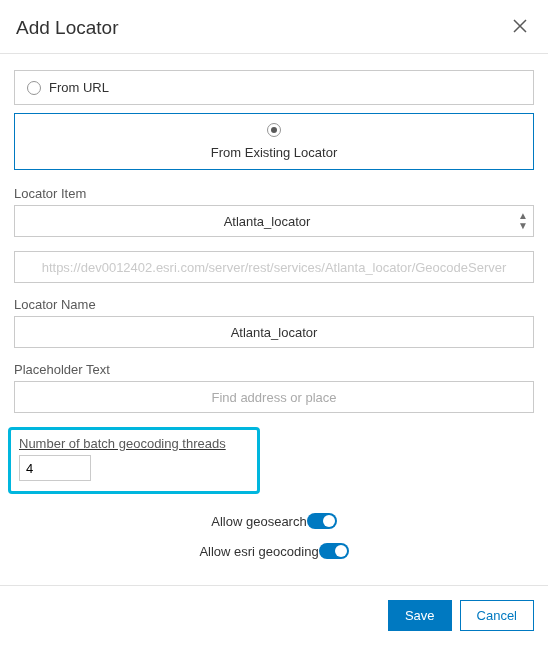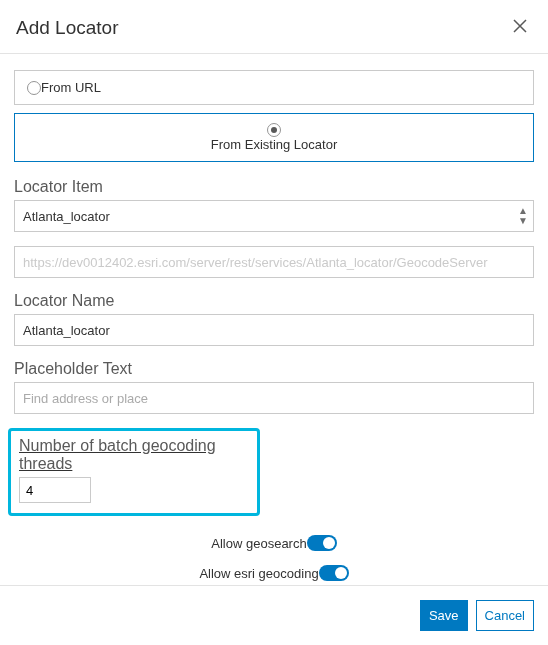--- a/index.html
+++ b/index.html
@@ -34,20 +34,21 @@
   .divider { border: none; border-top: 1px solid #e3e3e3; }
   .dialog-body { padding: 16px 14px 12px 14px; }
   .source-group { margin-bottom: 16px; }
   .radio-row {
     border: 1px solid #cacaca;
     padding: 9px 12px;
     font-size: 13px;
     color: #323232;
     display: flex;
     align-items: center;
+    gap: 8px;
     cursor: pointer;
     background: #fff;
     margin-bottom: 8px;
   }
   .radio-row.selected {
     border: 1px solid #0079c1;
     flex-direction: column;
   }
   .radio-circle {
     width: 14px; height: 14px;
@@ -59,34 +60,35 @@
     flex-shrink: 0;
   }
   .radio-circle.checked::after {
     content: "";
     width: 6px; height: 6px;
     background: #595959;
     border-radius: 50%;
   }
   .field-group { margin-bottom: 14px; }
   .field-label {
-    font-size: 16px;
+    font-size: 13px;
     color: #595959;
     margin-bottom: 4px;
     display: block;
   }
   .text-input, .select-input {
     width: 100%;
     border: 1px solid #cacaca;
     padding: 6px 8px;
     font-size: 13px;
     font-family: inherit;
     color: #323232;
     background: #fff;
     height: 32px;
+    text-align: center;
   }
   .text-input[readonly] {
     color: #cacaca;
   }
   .text-input::placeholder { color: #aaa; }
   .select-wrap { position: relative; }
   .select-input {
     appearance: none;
     -webkit-appearance: none;
     padding-right: 22px;
@@ -153,21 +155,21 @@
     justify-content: flex-end;
     gap: 8px;
     position: absolute;
     bottom: 0;
     left: 0;
     right: 0;
     background: #fff;
   }
   .btn {
     font-size: 13px;
-    padding: 7px 8px;
+    padding: 7px 16px;
     cursor: pointer;
     font-family: inherit;
     border: 1px solid transparent;
   }
   .btn-primary {
     background: #0079c1;
     color: #fff;
     border-color: #0079c1;
   }
   .btn-secondary {

